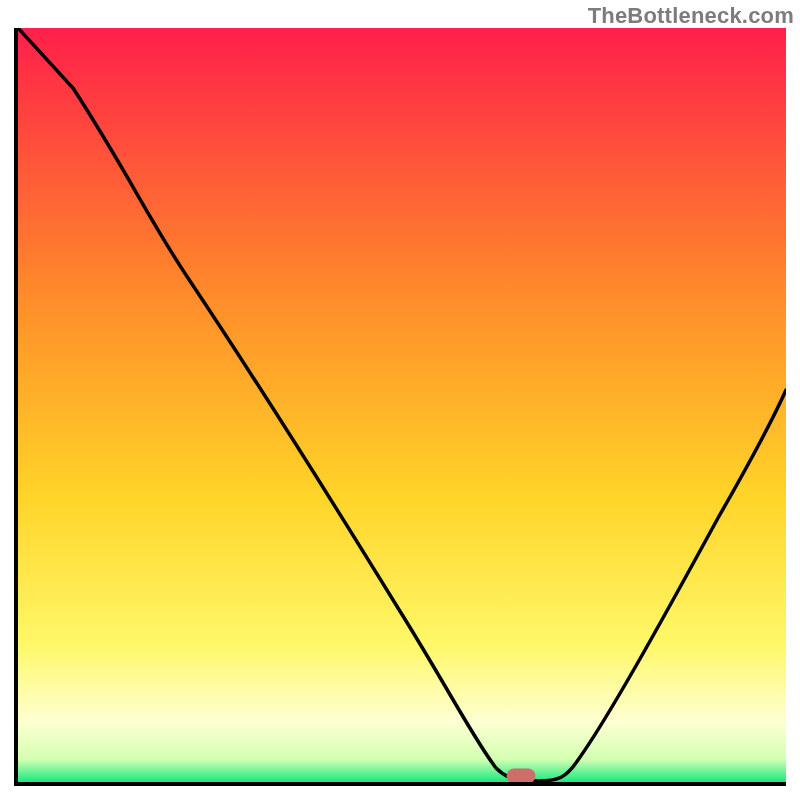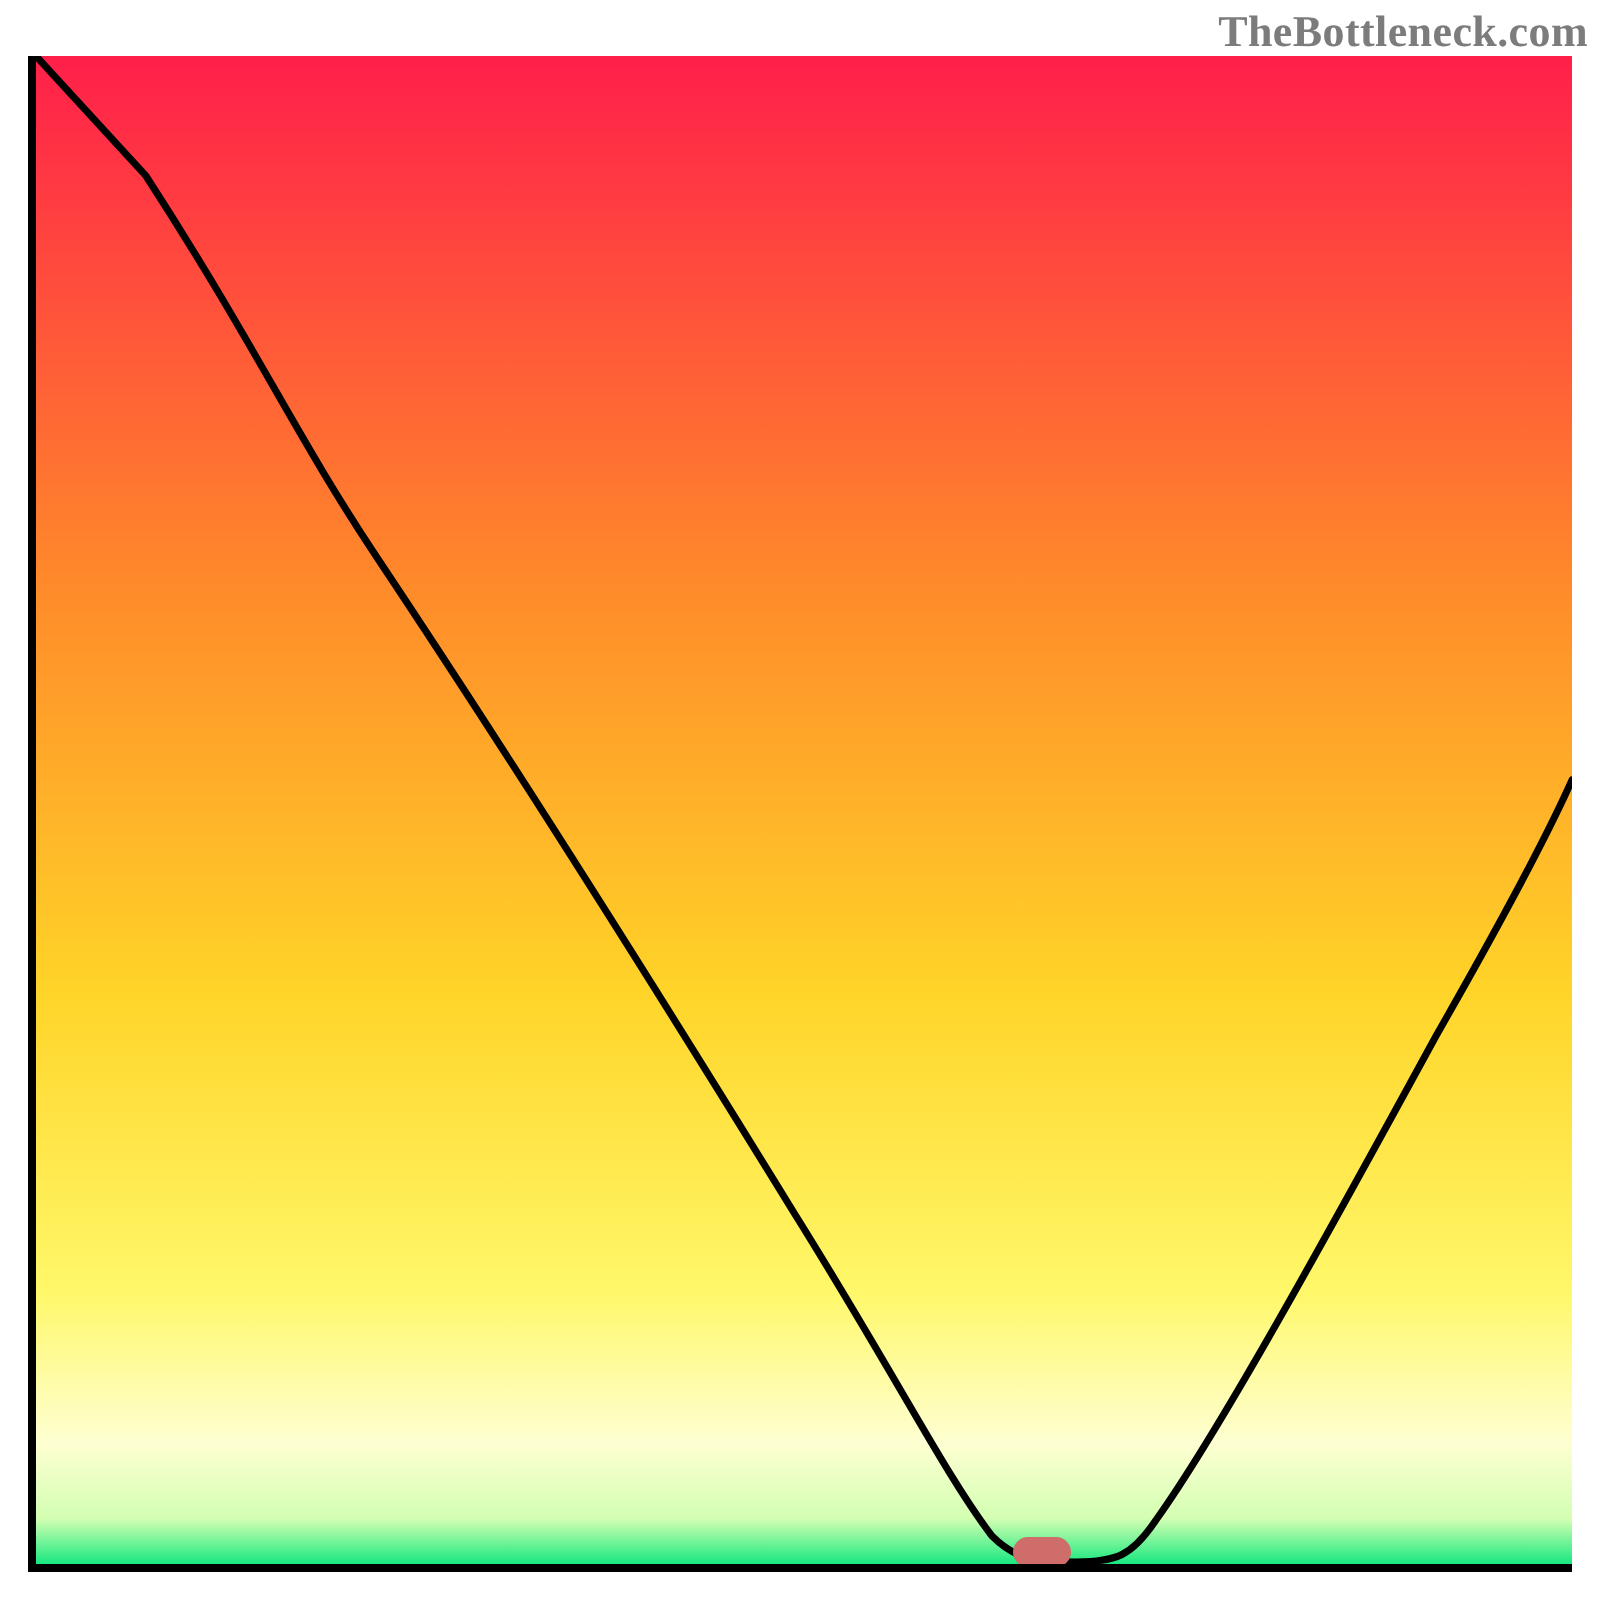--- a/index.html
+++ b/index.html
@@ -7,21 +7,20 @@
     padding: 0;
     width: 800px;
     height: 800px;
     background: #ffffff;
     font-family: Arial, Helvetica, sans-serif;
   }
   .container {
     position: relative;
     width: 800px;
     height: 800px;
-    font-family: Liberation Serif, serif;
   }
   .watermark {
     position: absolute;
     top: 3px;
     right: 6px;
     font-size: 22px;
     font-weight: bold;
     color: #7c7c7c;
     letter-spacing: 0.2px;
     z-index: 10;

